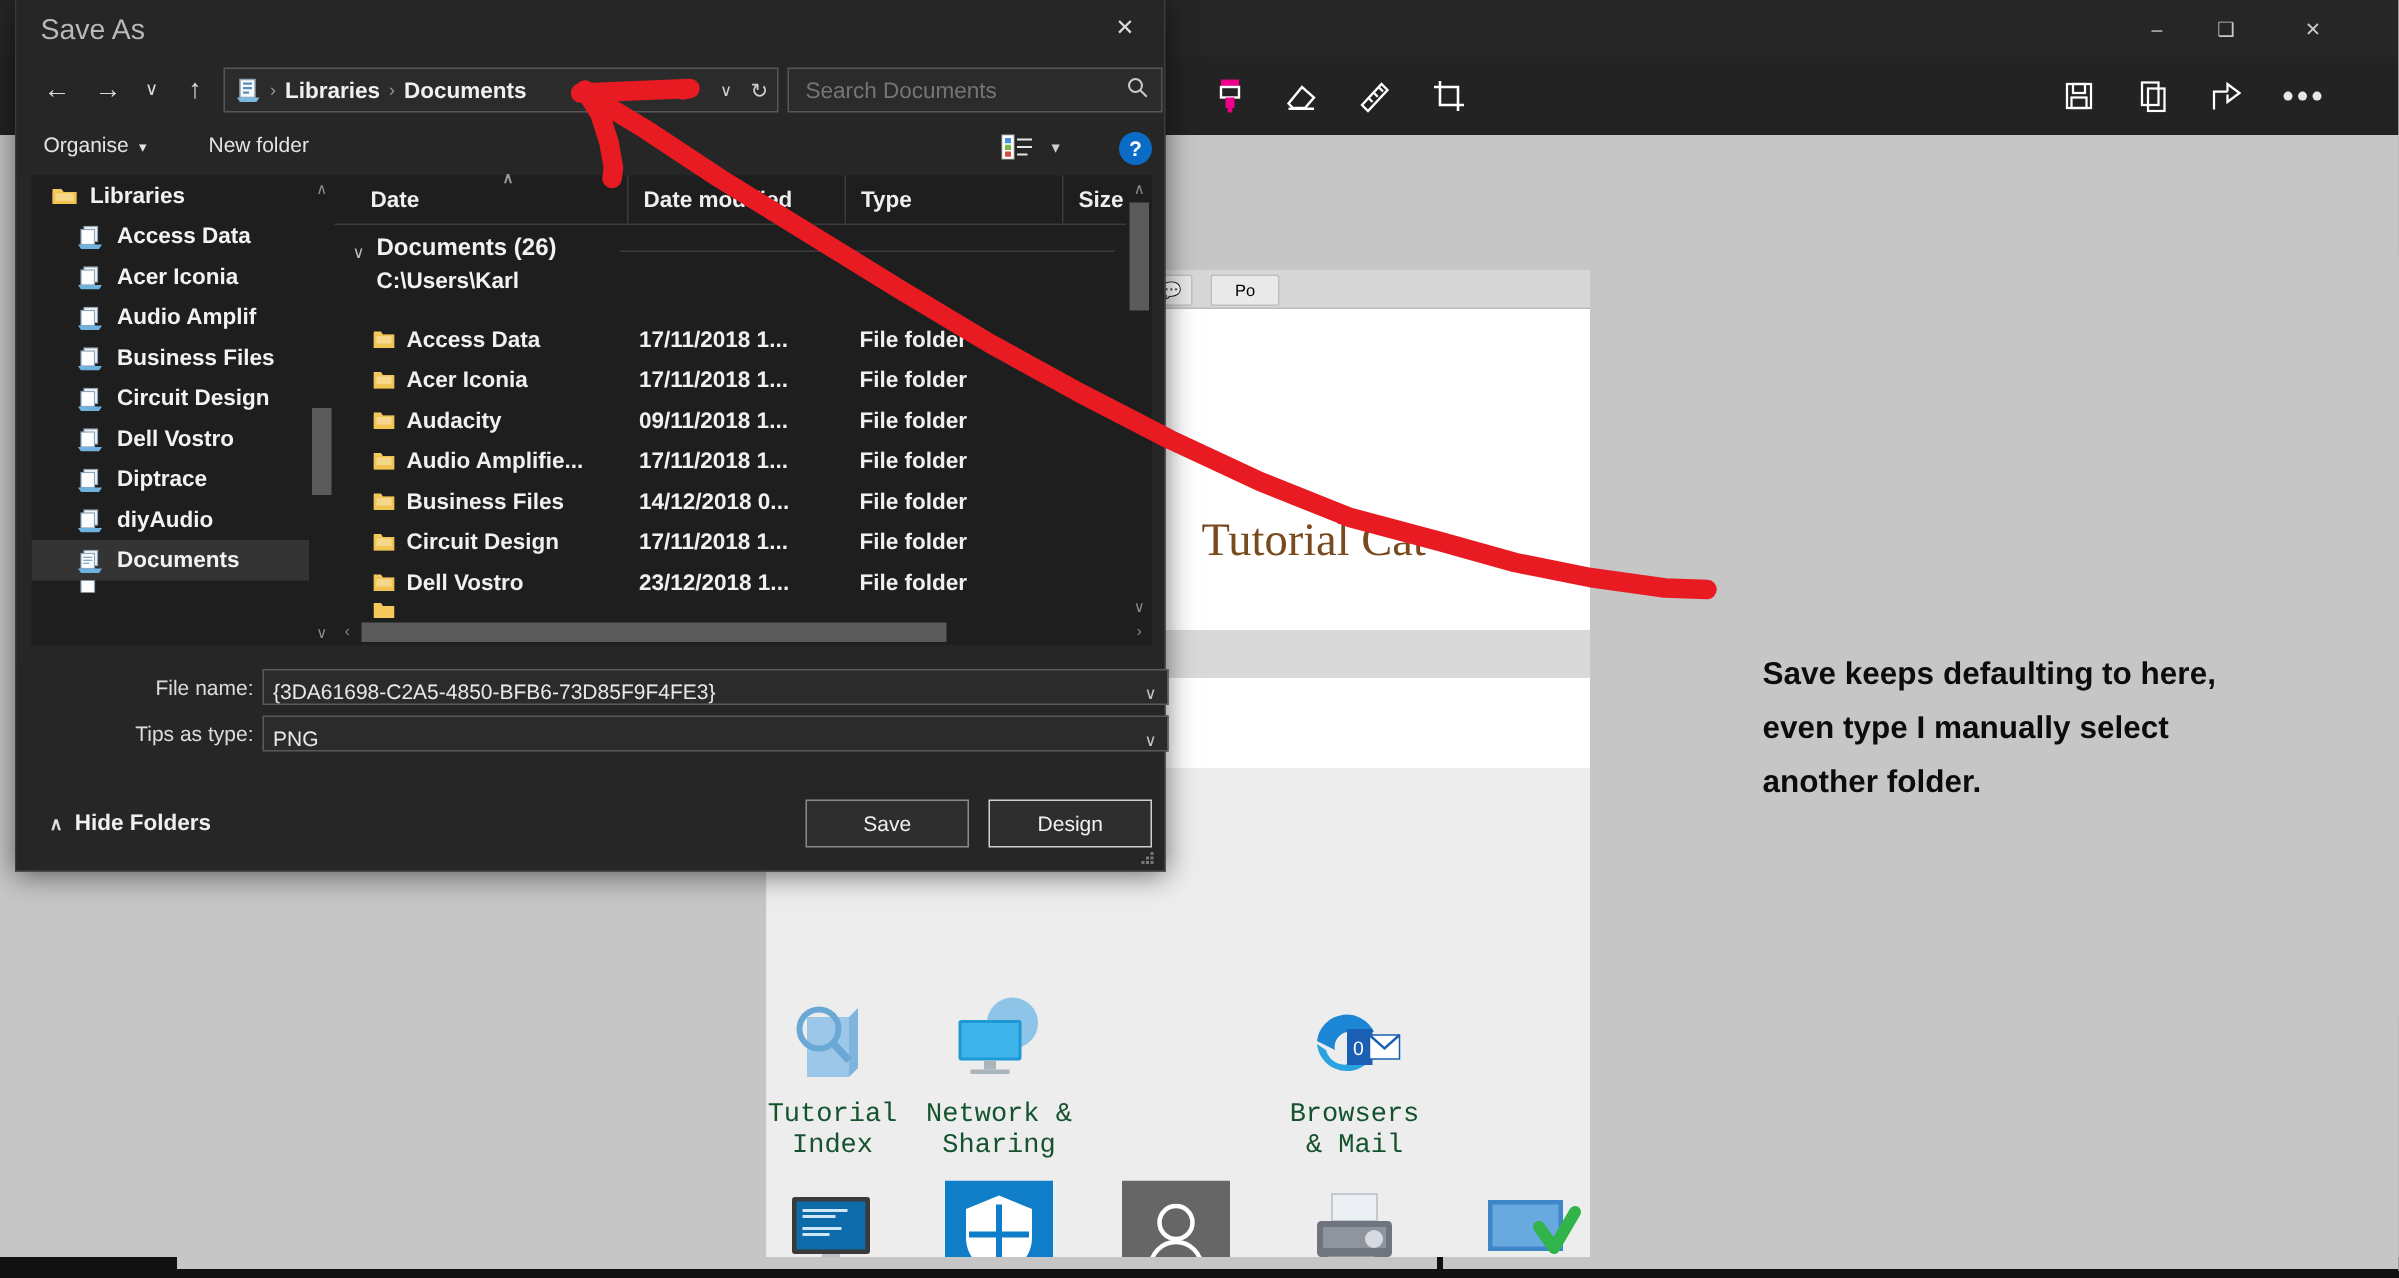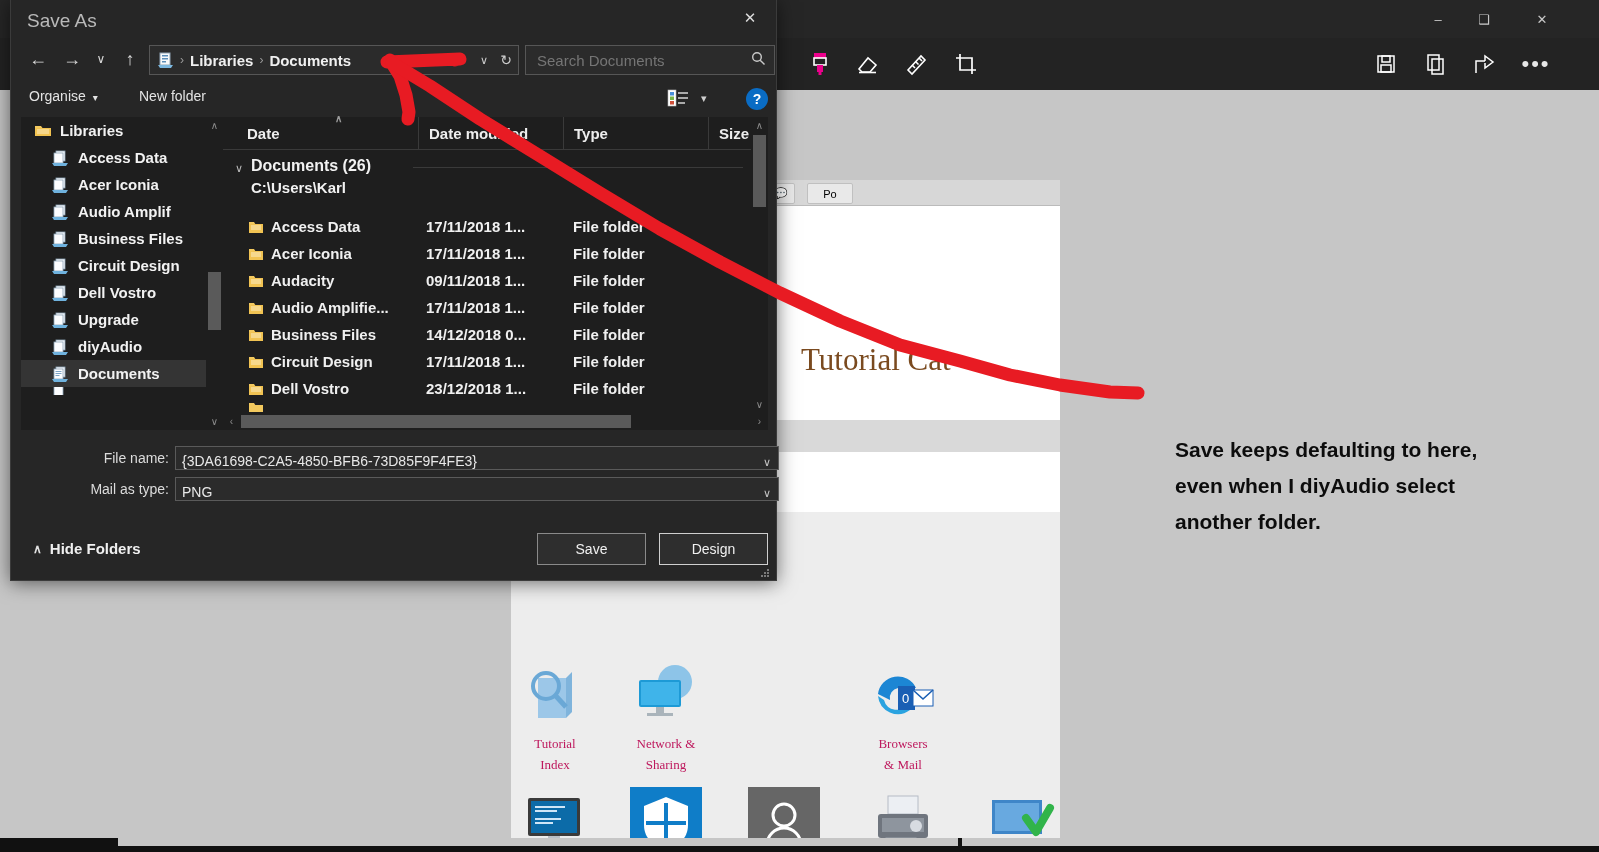--- a/index.html
+++ b/index.html
@@ -98,22 +98,22 @@
     font-size: 31px; color: #7a4a1f; white-space: nowrap;
   }
   .tile {
     position: absolute; width: 104px; text-align: center;
   }
   .tile .tile-ico {
     width: 76px; height: 72px; margin: 0 auto 4px;
     display: flex; align-items: center; justify-content: center;
   }
   .tile .tile-lbl {
-    font-size: 13px; color: #be185d; line-height: 21px;
-    font-family: Liberation Serif, serif;
+    font-size: 18px; color: #14532d; line-height: 21px;
+    font-family: Liberation Mono, monospace;
   }
   .tile-row1 { top: 477px; }
   .tile-row2 { top: 607px; }
 
   
   #save-dialog {
     position: absolute; left: 10px; top: 0px; width: 765px; height: 580px;
     background: #262626;
     box-shadow: 0 2px 18px rgba(0,0,0,.55);
     border: 1px solid #3b3b3b; border-top: none;
@@ -658,21 +658,21 @@
         <span>Dell Vostro</span>
       </div>
       <div class="tree-item lvl1">
         <span class="tree-ico">
           <svg width="18" height="16" viewBox="0 0 18 16">
               <rect x="4" y="1" width="9" height="10" fill="#f5f7fa" stroke="#8ea5b8" stroke-width="0.8"></rect>
               <rect x="2" y="3" width="9" height="10" fill="#fcfdff" stroke="#8ea5b8" stroke-width="0.8"></rect>
               <path d="M0 13 L16 13 L14 16 L2 16 Z" fill="#6fb2de"></path>
             </svg>
         </span>
-        <span>Upgrade</span>
+        <span>Diptrace</span>
       </div>
       <div class="tree-item lvl1">
         <span class="tree-ico">
           <svg width="18" height="16" viewBox="0 0 18 16">
               <rect x="4" y="1" width="9" height="10" fill="#f5f7fa" stroke="#8ea5b8" stroke-width="0.8"></rect>
               <rect x="2" y="3" width="9" height="10" fill="#fcfdff" stroke="#8ea5b8" stroke-width="0.8"></rect>
               <path d="M0 13 L16 13 L14 16 L2 16 Z" fill="#6fb2de"></path>
             </svg>
         </span>
         <span>diyAudio</span>
@@ -815,21 +815,21 @@
   </div>
 
   <div id="form-area"></div>
 
   <div class="frm-label" id="lbl-filename">File name:</div>
   <div class="frm-field" id="fld-filename">
     <span class="fv">{3DA61698-C2A5-4850-BFB6-73D85F9F4FE3}</span>
     <span class="dd">∨</span>
   </div>
 
-  <div class="frm-label" id="lbl-filetype">Mail as type:</div>
+  <div class="frm-label" id="lbl-filetype">Tips as type:</div>
   <div class="frm-field" id="fld-filetype">
     <span class="fv">PNG</span>
     <span class="dd">∨</span>
   </div>
 
   <div id="btn-save">Save</div>
   <div id="btn-cancel">Design</div>
 
   <div id="hide-folders">
     <span class="hf-caret">∧</span>
@@ -851,13 +851,13 @@
 </div>
 
 <svg id="red-arrow" viewBox="0 0 1599 852">
   <g fill="none" stroke="#e81b23" stroke-width="13" stroke-linecap="round" stroke-linejoin="round">
     <path d="M387 62 L460 59 L455 60"></path>
     <path d="M390 60 L400 76 L406 95 L409 112 L408 119"></path>
     <path d="M392 63 L430 86 L480 119 L540 156 L600 193 L660 229 L720 262 L780 293 L840 321 L900 345 L960 361 L1010 375 L1060 385 L1110 392 L1138 393"></path>
   </g>
 </svg>
 
-<div id="annotation">Save keeps defaulting to here, even when I diyAudio select another folder.</div>
+<div id="annotation">Save keeps defaulting to here, even type I manually select another folder.</div>
 
 </body></html>

